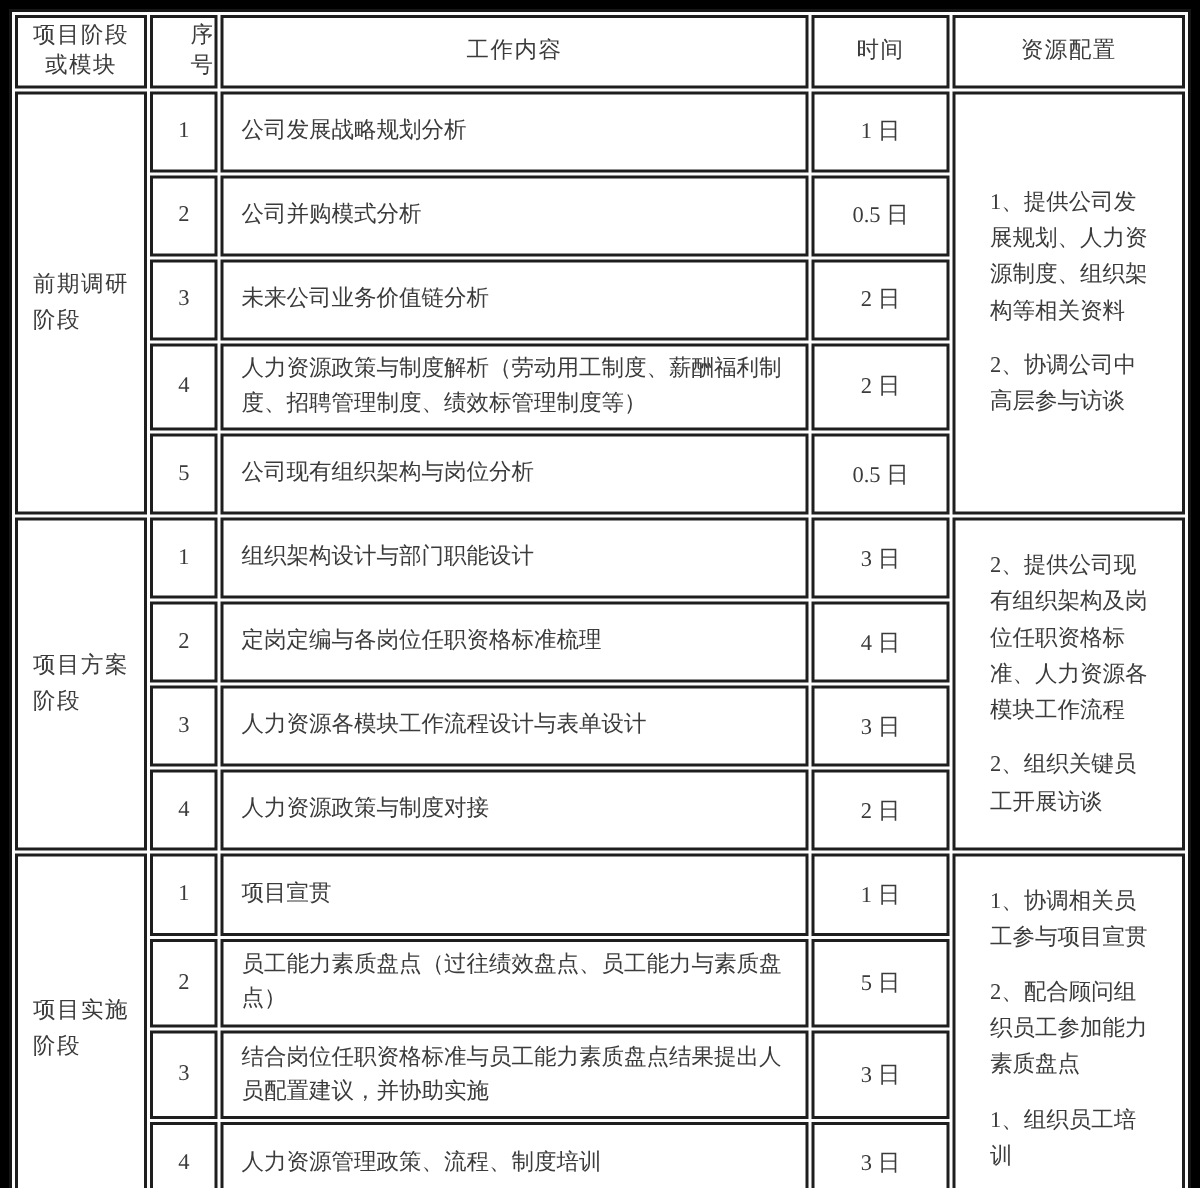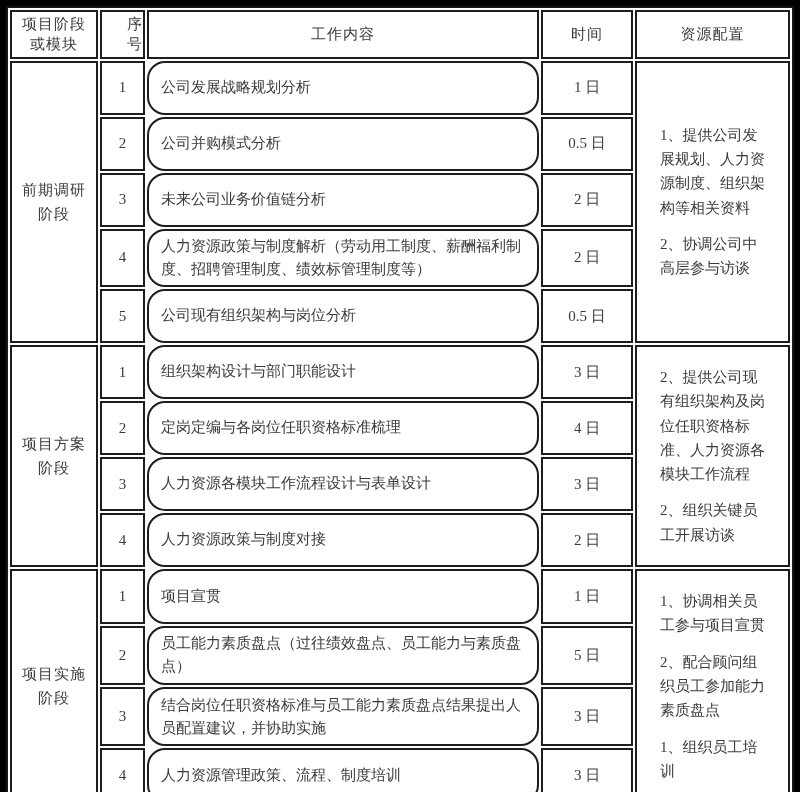--- a/index.html
+++ b/index.html
@@ -36,35 +36,34 @@
   tr.head { height: 46px; }
   tr.data { height: 54px; }
   th {
     text-align: center;
     line-height: 1.35;
     padding: 2px 8px;
     letter-spacing: 1px;
   }
   th.h-no { padding: 2px 25px; }
   td.phase {
-    text-align: center;
+    text-align: left;
     padding: 2px 10px;
     line-height: 1.6;
     letter-spacing: 1px;
     margin-top: 29px;
   }
   td.no {
     text-align: center;
     padding: 2px 4px;
   }
   td.content {
     text-align: left;
     padding: 4px 12px;
     line-height: 1.55;
-    border-radius: 18px;
   }
   td.time {
     text-align: center;
     padding: 2px 4px;
     white-space: nowrap;
   }
   td.resource {
     text-align: left;
     padding: 6px 11px;
     line-height: 1.62;

